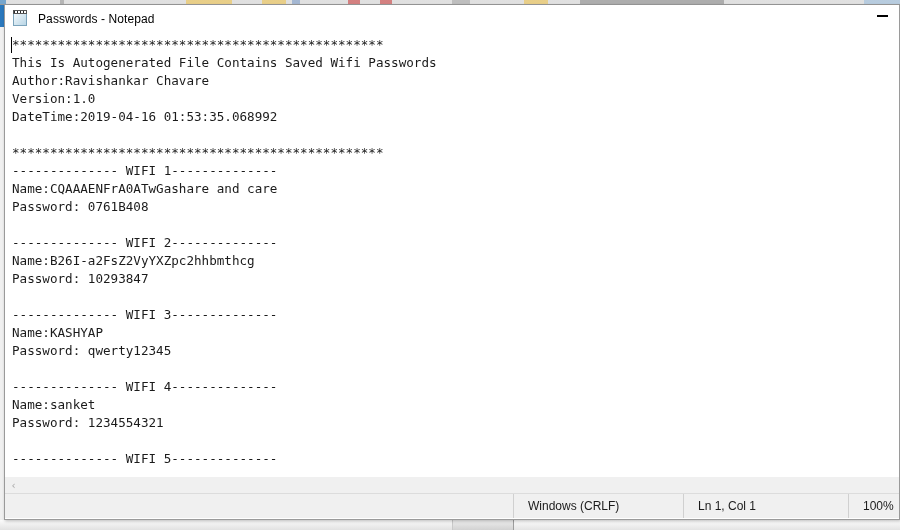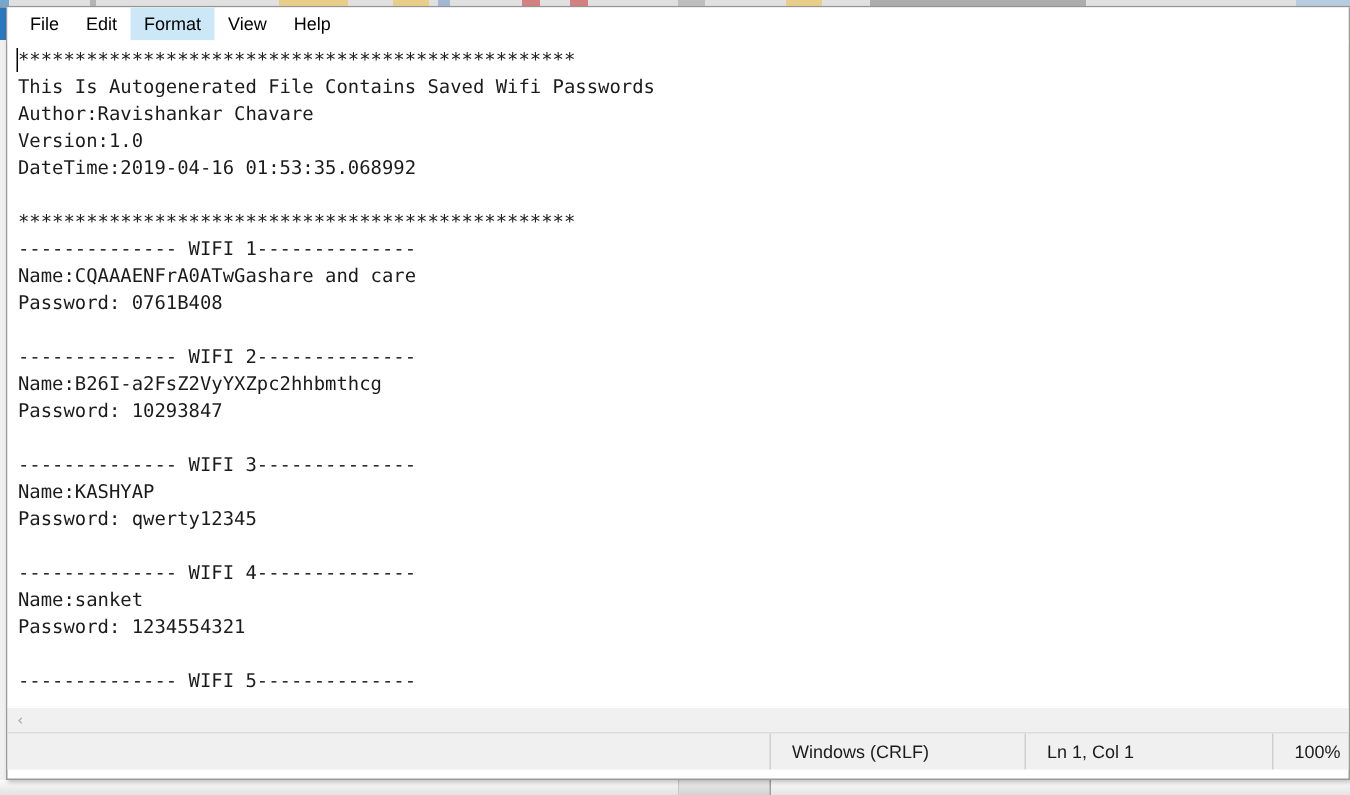--- a/index.html
+++ b/index.html
@@ -243,28 +243,31 @@
 
   <div class="bg-strip-top"></div>
   <div class="bg-strip-rule"></div>
   <div class="bg-left-edge"></div>
   <div class="bg-bottom"></div>
   <div class="bg-bottom-sep1"></div>
   <div class="bg-bottom-sep2"></div>
 
   <div id="notepad-window">
 
-
-    <div id="menu-bar">
-      <div class="menu-item">File</div>
-      <div class="menu-item">Edit</div>
-      <div class="menu-item active">Format</div>
-      <div class="menu-item">View</div>
-      <div class="menu-item">Help</div>
+    <div id="title-bar">
+      <div id="app-icon">
+        <div class="pad"></div>
+        <div class="rings"></div>
+      </div>
+      <div id="title-text">Passwords - Notepad</div>
+      <div id="minimize-button">
+        <div class="bar"></div>
+      </div>
     </div>
+
 
     <div id="text-area">
       <div id="caret"></div>
       <pre id="doc-text">*************************************************
 This Is Autogenerated File Contains Saved Wifi Passwords
 Author:Ravishankar Chavare
 Version:1.0
 DateTime:2019-04-16 01:53:35.068992
 
 *************************************************

